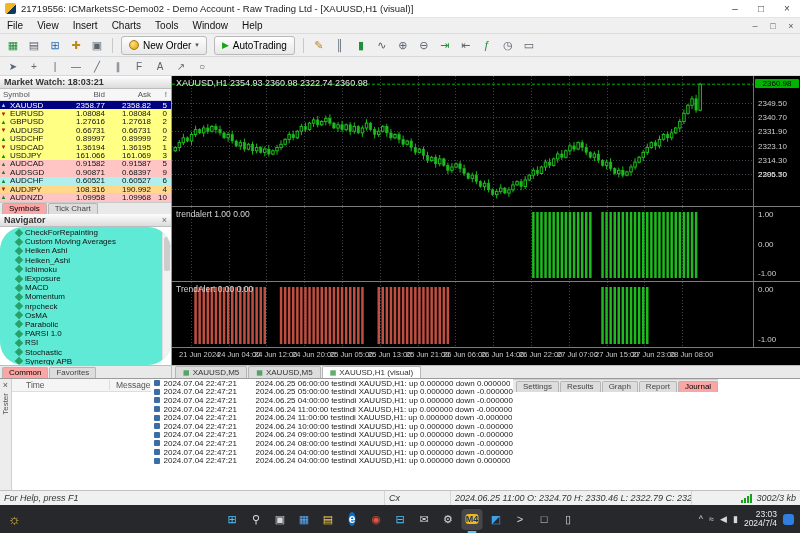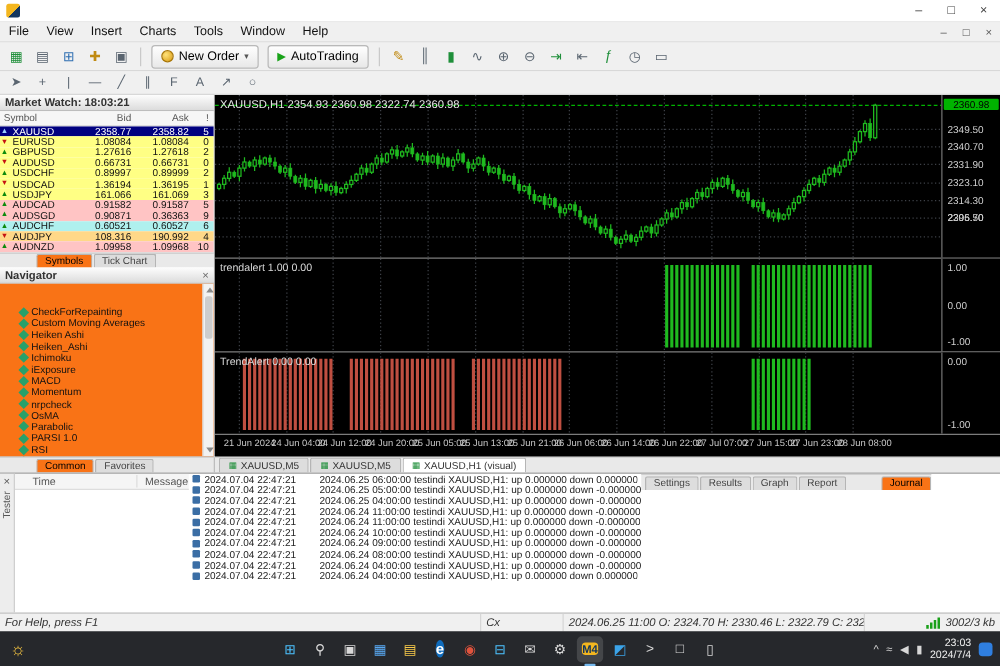--- a/index.html
+++ b/index.html
@@ -50,23 +50,23 @@
   .up{color:#0c8a0c;} .down{color:#c41212;}
   .mw-row.selected { background:#000080; color:#fff; }
   .mw-row.selected .dir{color:#9bd1ff;}
   .mw-row.yellow { background:#ffff84; }
   .mw-row.pink { background:#ffc4c4; }
   .mw-row.cyan { background:#aff0ee; }
   .mw-row.orange { background:#ffd888; }
 
   .mini-tabs { height:12px; display:flex; background:#e9e9e9; border-top:1px solid #c9c9c9; align-items:flex-end; padding-left:2px; gap:1px; }
   .mini-tab { height:11px; line-height:10px; padding:0 6px; font-size:8px; background:#ddd; border:1px solid #b5b5b5; border-bottom:none; color:#444; border-radius:2px 2px 0 0; }
-  .mini-tab.active { background:#f97316; color:#000;margin-left:27px; }
-
-  .nav-tree { flex:1; position:relative; overflow:hidden; background:#f97316; padding-top:18px; }
+  .mini-tab.active { background:#fca5a5; color:#000; }
+
+  .nav-tree { flex:1; position:relative; overflow:hidden; background:#5eead4; padding-top:1px;border-radius:23px; }
   .tree-item { height:9.2px; display:flex; align-items:center; gap:3px; padding-left:16px; font-size:8px; white-space:nowrap; }
   .f-icon { width:6px; height:6px; background:#28a06a; transform:rotate(45deg); flex:0 0 6px; }
   .nav-scroll { position:absolute; right:0; top:0; bottom:0; width:9px; background:#f2f2f2; border-left:1px solid #ddd; }
   .nav-thumb { position:absolute; left:1px; right:1px; top:10px; height:34px; background:#cdcdcd; border-radius:2px; }
   .scroll-arrow { position:absolute; left:2px; width:0; height:0; border-left:3px solid transparent; border-right:3px solid transparent; }
   .scroll-arrow.upA { top:3px; border-bottom:4px solid #8a8a8a; }
   .scroll-arrow.dnA { bottom:3px; border-top:4px solid #8a8a8a; }
 
   
   .chart-col { flex:1; display:flex; flex-direction:column; background:#000; position:relative; }
@@ -143,20 +143,21 @@
   .clock { text-align:right; font-size:8.5px; line-height:9.5px; color:#eee; }
   .nbadge { width:11px; height:11px; background:#2f7fe0; border-radius:3px; }
 </style>
 </head>
 <body>
 
 <div class="app">
 
   <div class="titlebar">
     <span class="app-icon"></span>
+    <span class="title">21719556: ICMarketsSC-Demo02 - Demo Account - Raw Trading Ltd - [XAUUSD,H1 (visual)]</span>
     <span class="win-controls">
       <span class="win-btn">–</span>
       <span class="win-btn">□</span>
       <span class="win-btn close">×</span>
     </span>
   </div>
 
   <div class="menubar">
     <span class="menus">
 
@@ -354,21 +355,21 @@
             <span class="col-sym" style="width:55px">AUDCAD</span>
             <span class="col-bid">0.91582</span>
             <span class="col-ask">0.91587</span>
             <span class="col-spr">5</span>
           </div>
 
           <div class="mw-row pink">
             <span class="dir up">▲</span>
             <span class="col-sym" style="width:55px">AUDSGD</span>
             <span class="col-bid">0.90871</span>
-            <span class="col-ask">0.36363</span>
+            <span class="col-ask">0.68397</span>
             <span class="col-spr">9</span>
           </div>
 
           <div class="mw-row cyan">
             <span class="dir up">▲</span>
             <span class="col-sym" style="width:55px">AUDCHF</span>
             <span class="col-bid">0.60521</span>
             <span class="col-ask">0.60527</span>
             <span class="col-spr">6</span>
           </div>

